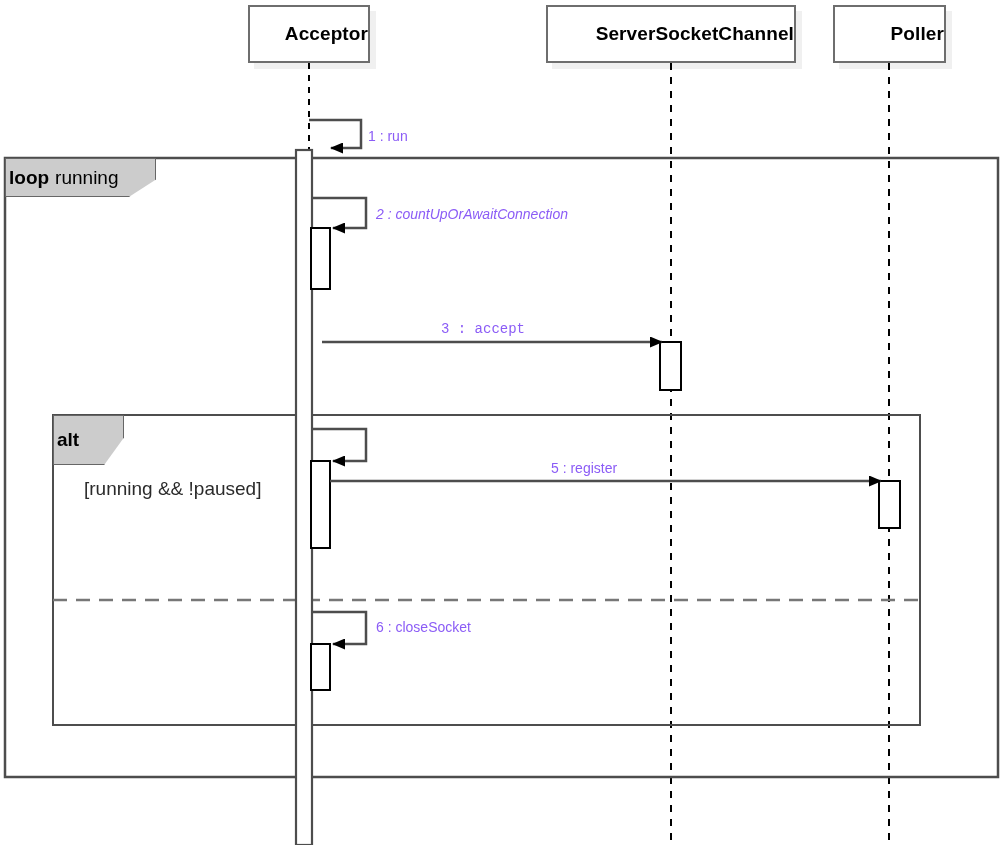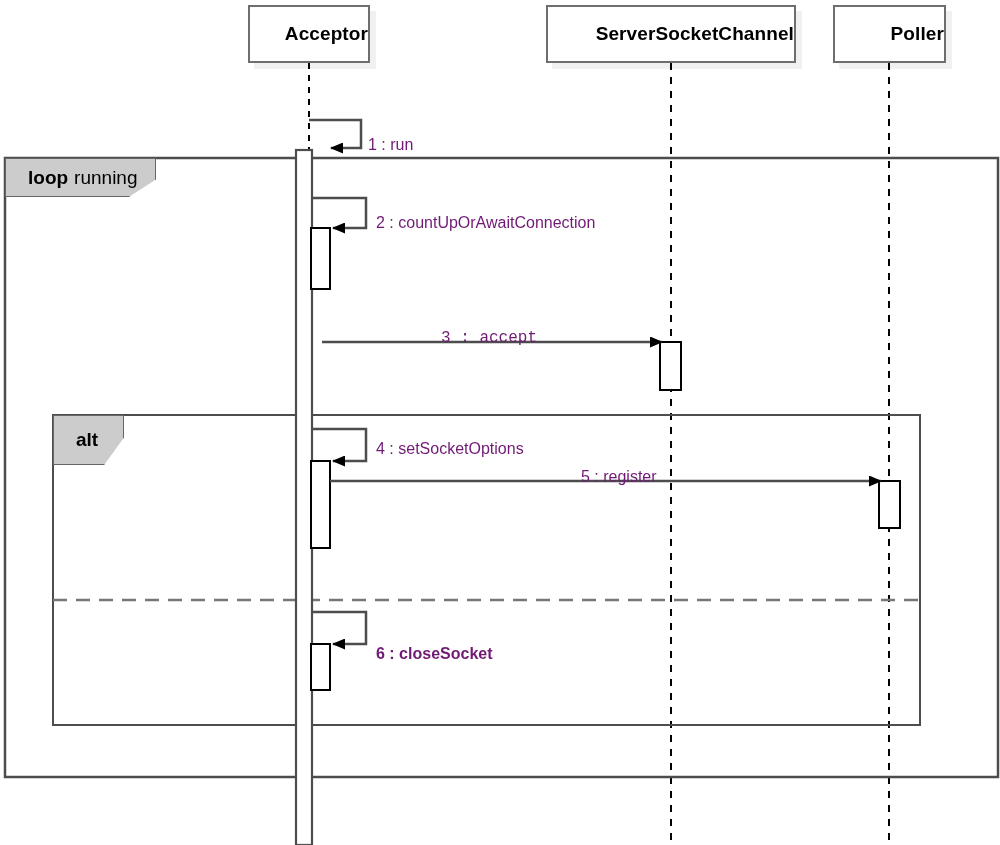--- a/index.html
+++ b/index.html
@@ -36,33 +36,32 @@
   }
   .lifeline-name {
     font-size: 19px;
     font-weight: bold;
     color: #000000;
     letter-spacing: 0.1px;
     white-space: nowrap;
   }
   .msg-label {
     position: absolute;
-    font-size: 16px;
-    color: #701a75;
+    font-size: 14px;
+    color: #8b5cf6;
     white-space: nowrap;
-    margin-top: 8px;
   }
   .frag-tab {
     position: absolute;
     background: #cccccc;
     border: 1.5px solid #666666;
     box-sizing: border-box;
     display: flex;
     align-items: center;
-    padding-left: 22px;
+    padding-left: 3px;
   }
   .frag-tab-clip {
     clip-path: polygon(0 0, 100% 0, 100% 55%, 82% 100%, 0 100%);
   }
   .frag-tab-clip-alt {
     clip-path: polygon(0 0, 100% 0, 100% 45%, 72% 100%, 0 100%);
   }
   .frag-tab-text {
     font-size: 19px;
     color: #000000;
@@ -160,26 +159,26 @@
       <span class="frag-kw">loop</span><span class="frag-cond">running</span>
     </span>
   </div>
 
   <div class="frag-tab frag-tab-clip-alt" style="left:53px; top:415px; width:71px; height:50px;">
     <span class="frag-tab-text">
       <span class="frag-kw">alt</span>
     </span>
   </div>
 
+  <div class="guard-label" style="left:84px; top:478px;">[running &amp;&amp; !paused]</div>
 
   <div class="msg-label" style="left:368px; top:128px;">1 : run</div>
 
-  <div class="msg-label" style="left:376px; top:206px;">2 : countUpOrAwaitConnection</div>
+  <div class="msg-label" style="left:376px; top:206px;font-style:italic;">2 : countUpOrAwaitConnection</div>
 
   <div class="msg-label" style="left:441px; top:321px;font-family:Liberation Mono, monospace;">3 : accept</div>
 
-  <div class="msg-label" style="left:376px; top:432px;">4 : setSocketOptions</div>
 
-  <div class="msg-label" style="left:581px; top:460px;">5 : register</div>
+  <div class="msg-label" style="left:551px; top:460px;">5 : register</div>
 
-  <div class="msg-label" style="left:376px; top:637px;font-weight:bold;">6 : closeSocket</div>
+  <div class="msg-label" style="left:376px; top:619px;">6 : closeSocket</div>
 
 </div>
 
 </body></html>

